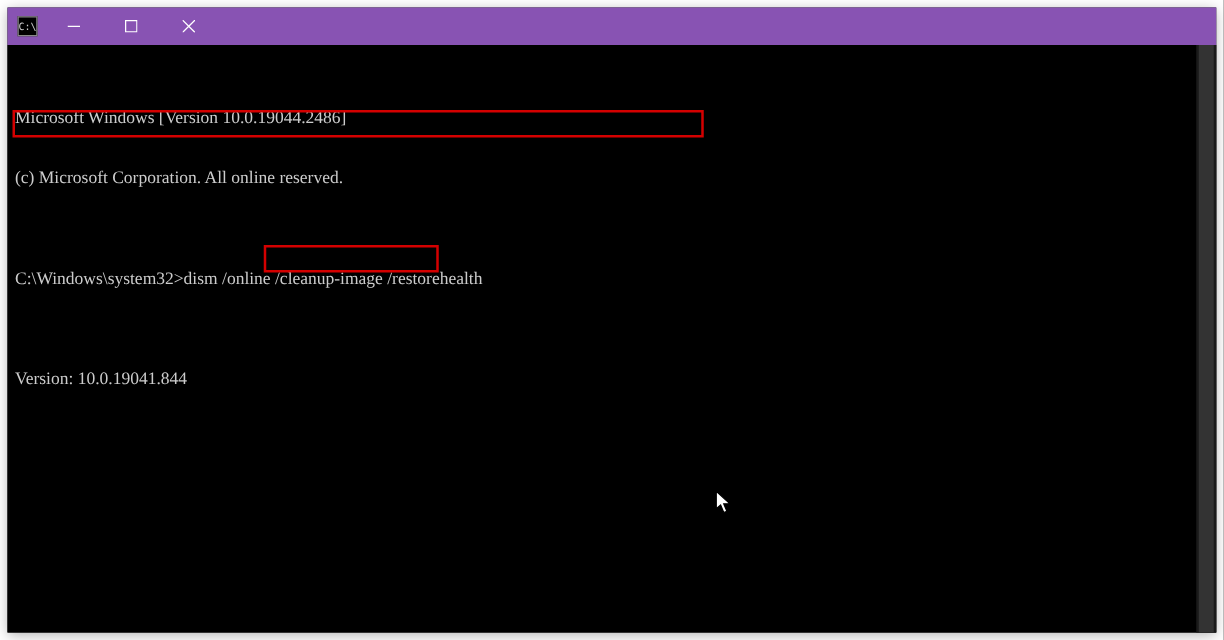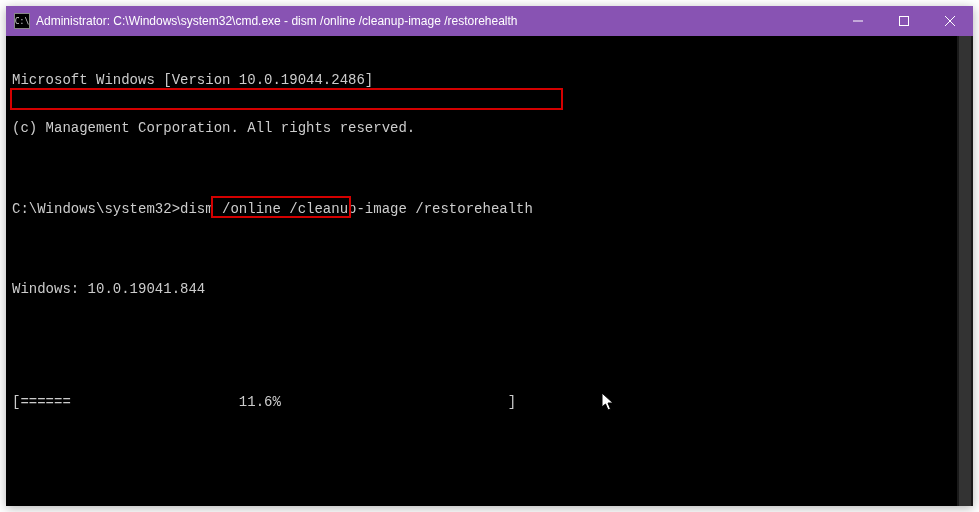--- a/index.html
+++ b/index.html
@@ -69,24 +69,24 @@
       width: 10px;
       height: 10px;
       stroke: #fff;
       stroke-width: 1;
       fill: none;
     }
     .console-area {
       flex: 1;
       background: #000;
       color: #ccc;
-      font-family: Liberation Mono, monospace;
+      font-family: Liberation Serif, serif;
       font-size: 14px;
       line-height: 1.15;
-      padding: 4px 6px;
+      padding: 19px 6px;
       position: relative;
       white-space: pre;
       overflow: hidden;
     }
     .line {
       white-space: pre;
     }
     .highlight-box-1 {
       position: absolute;
       border: 2px solid #d40000;
@@ -133,21 +133,20 @@
       height: 100%;
       background: #333;
     }
   </style>
 </head>
 <body>
 
 <div class="window">
   <div class="titlebar">
     <div class="titlebar-icon">C:\</div>
-    <div class="titlebar-title">Administrator: C:\Windows\system32\cmd.exe - dism  /online /cleanup-image /restorehealth</div>
     <div class="titlebar-controls">
       <div class="tb-btn">
         <svg viewBox="0 0 10 10">
             <line x1="0" y1="5" x2="10" y2="5"></line>
           </svg>
       </div>
       <div class="tb-btn">
         <svg viewBox="0 0 10 10">
             <rect x="0.5" y="0.5" width="9" height="9"></rect>
           </svg>
@@ -156,28 +155,27 @@
         <svg viewBox="0 0 10 10">
             <line x1="0" y1="0" x2="10" y2="10"></line>
             <line x1="10" y1="0" x2="0" y2="10"></line>
           </svg>
       </div>
     </div>
   </div>
 
   <div class="console-area">
     <div class="line">Microsoft Windows [Version 10.0.19044.2486]</div>
-    <div class="line">(c) Management Corporation. All rights reserved.</div>
+    <div class="line">(c) Microsoft Corporation. All online reserved.</div>
     <div class="line"></div>
     <div class="line">C:\Windows\system32&gt;dism /online /cleanup-image /restorehealth</div>
     <div class="line"></div>
-    <div class="line">Windows: 10.0.19041.844</div>
+    <div class="line">Version: 10.0.19041.844</div>
     <div class="line"></div>
     <div class="line"></div>
-    <div class="line">[======                    11.6%                           ]</div>
 
     <div class="highlight-box-1 cmd-highlight"></div>
     <div class="highlight-box-1 pct-highlight"></div>
 
     <div class="cursor">
       <svg viewBox="0 0 16 22">
         <path d="M1,1 L1,15 L4.5,12 L7,18 L9.5,17 L7,11 L12,11 Z"></path>
       </svg>
     </div>
   </div>

